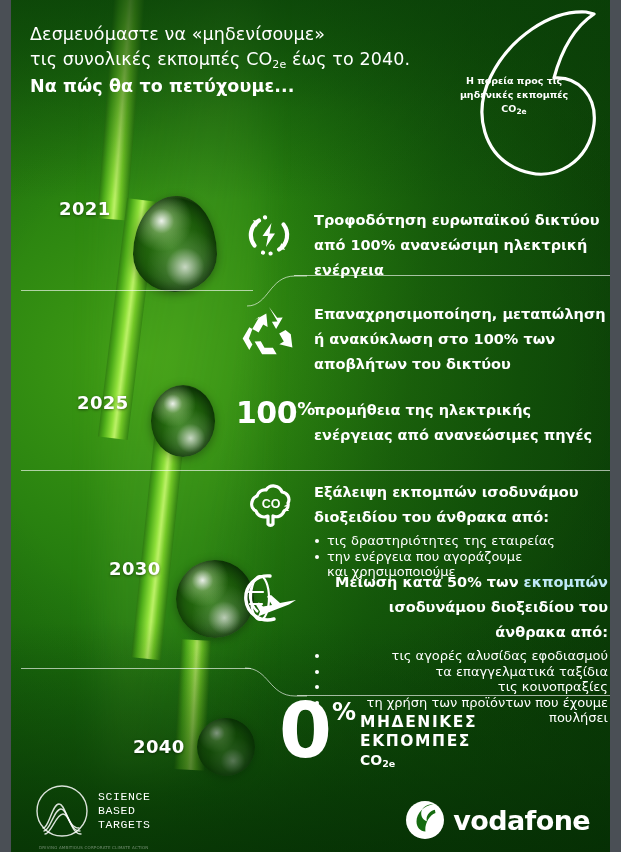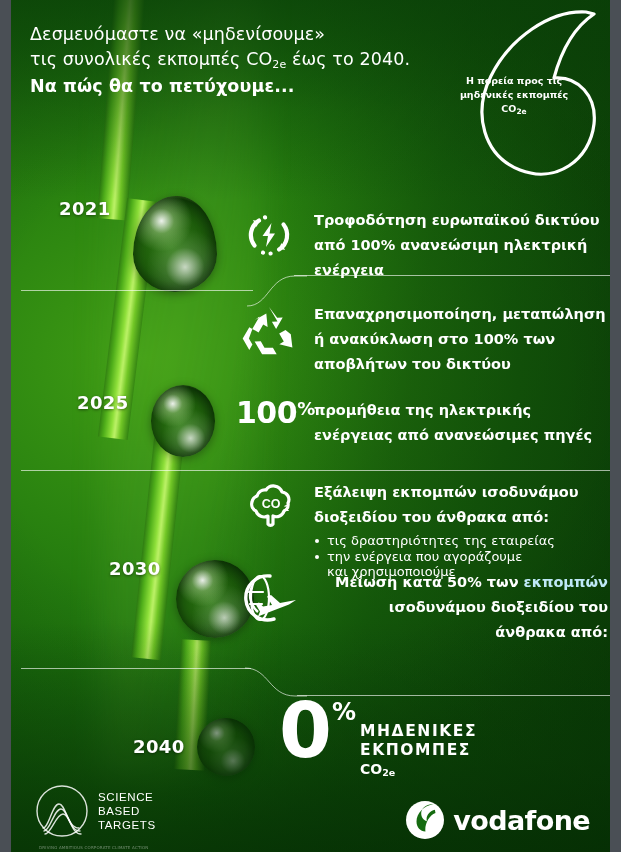--- a/index.html
+++ b/index.html
@@ -115,27 +115,27 @@
     background:#ffffff;
   }
   .bul li.cont{padding-left:13px;}
   .bul li.cont::before{display:none;}
 
   
   .zero{position:absolute;left:268px;top:700px;display:flex;align-items:flex-start;}
   .zero-num{color:#fff;font-size:76px;font-weight:bold;line-height:.82;letter-spacing:-2px;}
   .zero-pct{color:#fff;font-size:24px;font-weight:bold;position:relative;top:-2px;left:2px;}
   .zero-words{color:#fff;font-size:15.5px;font-weight:bold;line-height:19px;letter-spacing:1.6px;
-              margin-left:6px;margin-top:22px;}
+              margin-left:6px;margin-top:13px;}
   .zero-co2{font-size:14px;letter-spacing:0;}
   .zero-co2 sub{font-size:9.5px;vertical-align:baseline;position:relative;top:2px;}
 
   .sbt{position:absolute;left:24px;top:784px;display:flex;align-items:center;}
   .sbt-txt{color:#ffffff;font-size:11.5px;line-height:14px;letter-spacing:.6px;margin-left:9px;
-           font-family:Liberation Sans, sans-serif;}
+           font-family:Liberation Mono, monospace;}
   .sbt-fine{position:absolute;left:28px;top:845px;color:rgba(255,255,255,.40);font-size:4px;
             letter-spacing:.2px;white-space:nowrap;}
 
   .vf{position:absolute;right:20px;bottom:12px;display:flex;align-items:center;}
   .vf-word{color:#fff;font-size:27px;font-weight:bold;letter-spacing:-.6px;margin-left:8px;}
 </style>
 </head>
 <body>
 
 <div id="poster">
@@ -259,20 +259,26 @@
       <svg width="58" height="52" viewBox="0 0 58 52">
         <path d="M30 4 a22 22 0 1 0 4 43" fill="none" stroke="#ffffff" stroke-width="3.4" stroke-linecap="round"></path>
         <path d="M12 14 a22 22 0 0 0 6 26" fill="none" stroke="#ffffff" stroke-width="2.4"></path>
         <path d="M9 20 l14 0 M10 32 l12 0" stroke="#ffffff" stroke-width="2.2" stroke-linecap="round"></path>
         <ellipse cx="20" cy="26" rx="9" ry="22" fill="none" stroke="#ffffff" stroke-width="2.2"></ellipse>
         <path d="M56 28 l-16 3 -9 -8 -4 1.5 5 8.5 -9 1.5 -4 -4 -3.5 1.5 4.5 7.5 -2 5 5 -2 26 -10 z" fill="#ffffff"></path>
       </svg>
     </div>
     <div style="padding-left:12px;text-align:right;">
       <div class="txt" style="padding-left:0;"><span>Μείωση κατά 50% των </span><span class="hl">εκπομπών</span><span> ισοδυνάμου διοξειδίου του άνθρακα από:</span></div>
+      <ul class="bul">
+        <li>τις αγορές αλυσίδας εφοδιασμού</li>
+        <li>τα επαγγελματικά ταξίδια</li>
+        <li>τις κοινοπραξίες</li>
+        <li>τη χρήση των προϊόντων που έχουμε πουλήσει</li>
+      </ul>
     </div>
   </div>
 
   <div class="zero">
     <div class="zero-num">0</div>
     <div class="zero-pct">%</div>
     <div class="zero-words">
       <div>ΜΗΔΕΝΙΚΕΣ</div>
       <div>ΕΚΠΟΜΠΕΣ</div>
       <div class="zero-co2"><span>CO</span><sub>2e</sub></div>

